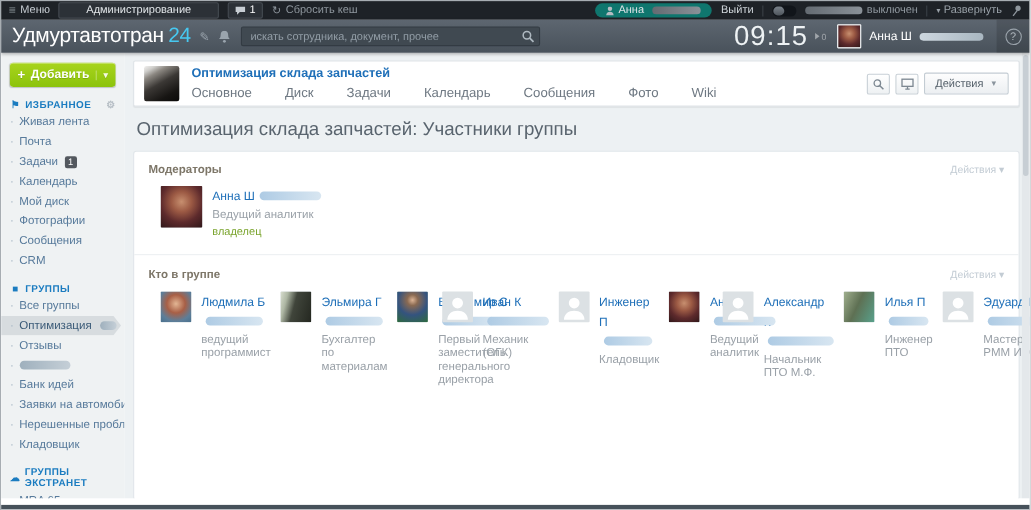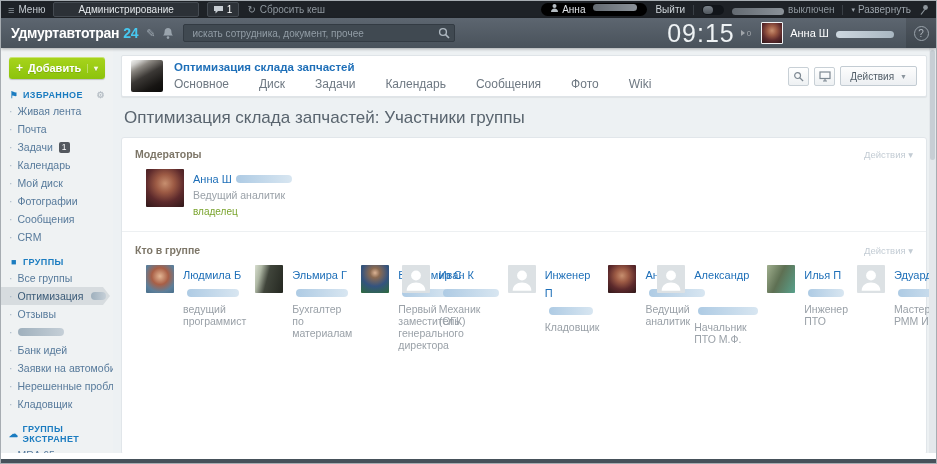--- a/index.html
+++ b/index.html
@@ -11,33 +11,33 @@
   .adminbar{height:17px;background:#1e2227;display:flex;align-items:center;color:#aab2b9;
             font-size:10px;padding:0 7px;gap:8px}
   .ab-menu{display:flex;align-items:center;gap:4px;color:#c6ccd2;cursor:pointer}
   .burger{font-size:11px;color:#8e969d}
   .ab-btn{background:#2c3137;border:1px solid #454b52;border-radius:2px;color:#e3e7ea;
           padding:1px 24px;line-height:11px;cursor:pointer}
   .ab-badge{display:flex;align-items:center;gap:4px;background:#2c3137;border:1px solid #454b52;
             border-radius:2px;padding:1px 6px;color:#fff;cursor:pointer}
   .ab-cache{display:flex;align-items:center;gap:4px;color:#8f979e;cursor:pointer}
   .ab-right{margin-left:auto;display:flex;align-items:center;gap:8px}
-  .ab-user{display:flex;gap:4px;background:#000000;border-radius:8px;
+  .ab-user{display:flex;align-items:center;gap:4px;background:#0f766e;border-radius:8px;
            padding:1px 10px;color:#dfe3e7;cursor:pointer}
   .ab-logout{color:#cfd5da;cursor:pointer}
   .ab-sep{width:1px;height:10px;background:#3a4046}
   .toggle{width:22px;height:10px;background:#11151a;border-radius:6px;position:relative;cursor:pointer}
   .knob{position:absolute;left:1px;top:1px;width:10px;height:8px;border-radius:4px;
         background:linear-gradient(#7a828a,#4e555c)}
   .ab-expand{display:flex;align-items:center;gap:3px;color:#9aa2a9;cursor:pointer}
 
   
   .topbar{height:30px;background:linear-gradient(#5d6670,#49525b);display:flex;align-items:center;
           padding-left:10px;position:relative;box-shadow:0 1px 3px rgba(0,0,0,.3);z-index:5}
-  .logo{font-size:14px;font-weight:bold;color:#fff;letter-spacing:-.3px;white-space:nowrap}
+  .logo{font-size:19px;font-weight:normal;color:#fff;letter-spacing:-.3px;white-space:nowrap}
   .logo24{color:#47c8f0;margin-left:4px}
   .tb-icon{color:#9aa4ad;font-size:11px;margin-left:8px;cursor:pointer;display:flex;align-items:center}
   .search{margin-left:10px;width:272px;height:18px;background:#404951;border:1px solid #333b43;
           border-radius:2px;color:#cfd6db;font-size:10px;padding:0 22px 0 8px;outline:none;
           font-family:"Liberation Sans",sans-serif}
   .search::placeholder{color:#929da6}
   .search-wrap{position:relative;display:flex;align-items:center}
   .mag{position:absolute;right:5px;top:3px;cursor:pointer}
   .clock{margin-left:auto;font-size:25px;color:#eef2f4;letter-spacing:1px;font-weight:normal}
   .clockbadge{display:flex;align-items:center;gap:2px;color:rgba(255,255,255,.45);font-size:8px;
@@ -153,21 +153,21 @@
             <path d="M0 8c0-2.2 1.5-3.4 3.5-3.4S7 5.8 7 8z" fill="#b5bcc2"></path>
           </svg>
         <span>Анна</span>
         <span class="redact r-dark" style="width:44px"></span>
       </span>
       <span class="ab-logout">Выйти</span>
       <span class="ab-sep"></span>
       <span class="toggle">
           <span class="knob"></span>
         </span>
-      <span style="display:flex;align-items:flex-end;color:#8f979e">
+      <span style="display:flex;align-items:center;color:#8f979e">
         <span class="redact r-dark" style="width:52px;margin-left:0;margin-right:4px"></span>
         <span>выключен</span>
       </span>
       <span class="ab-sep"></span>
       <span class="ab-expand">
         <span style="font-size:7px">▾</span>
         <span>Развернуть</span>
       </span>
       <svg width="10" height="11" viewBox="0 0 10 11" style="cursor:pointer">
           <circle cx="6.5" cy="3.5" r="2.4" fill="#8e969d"></circle>

